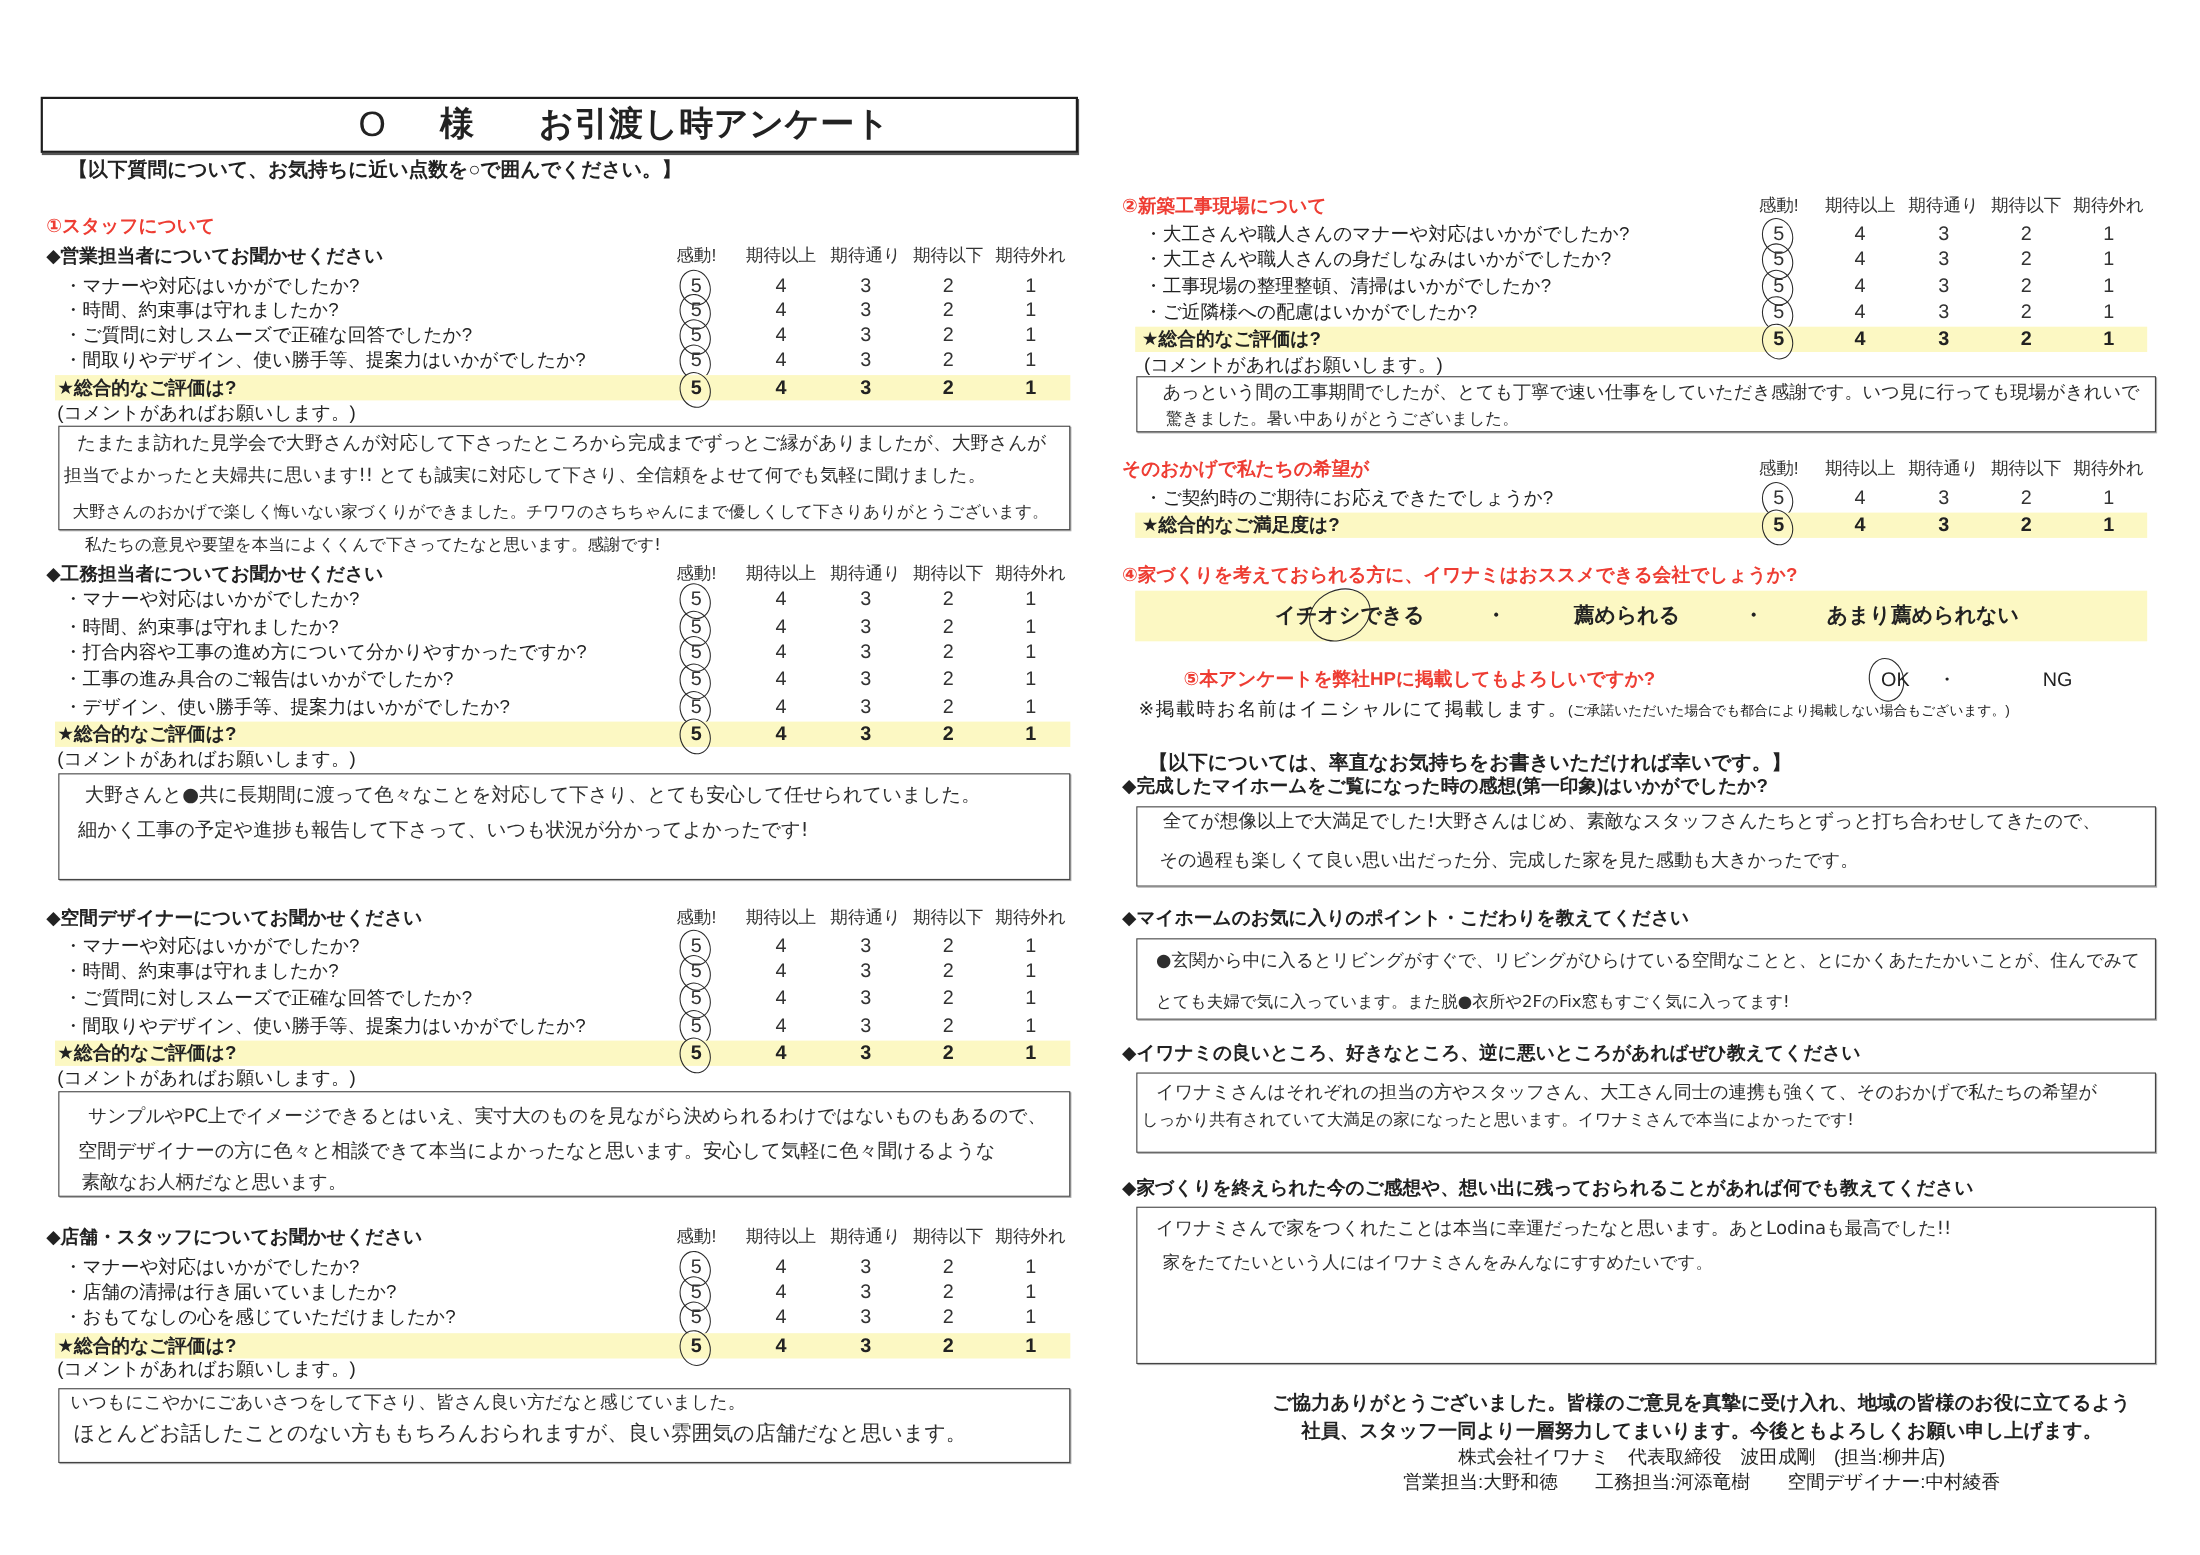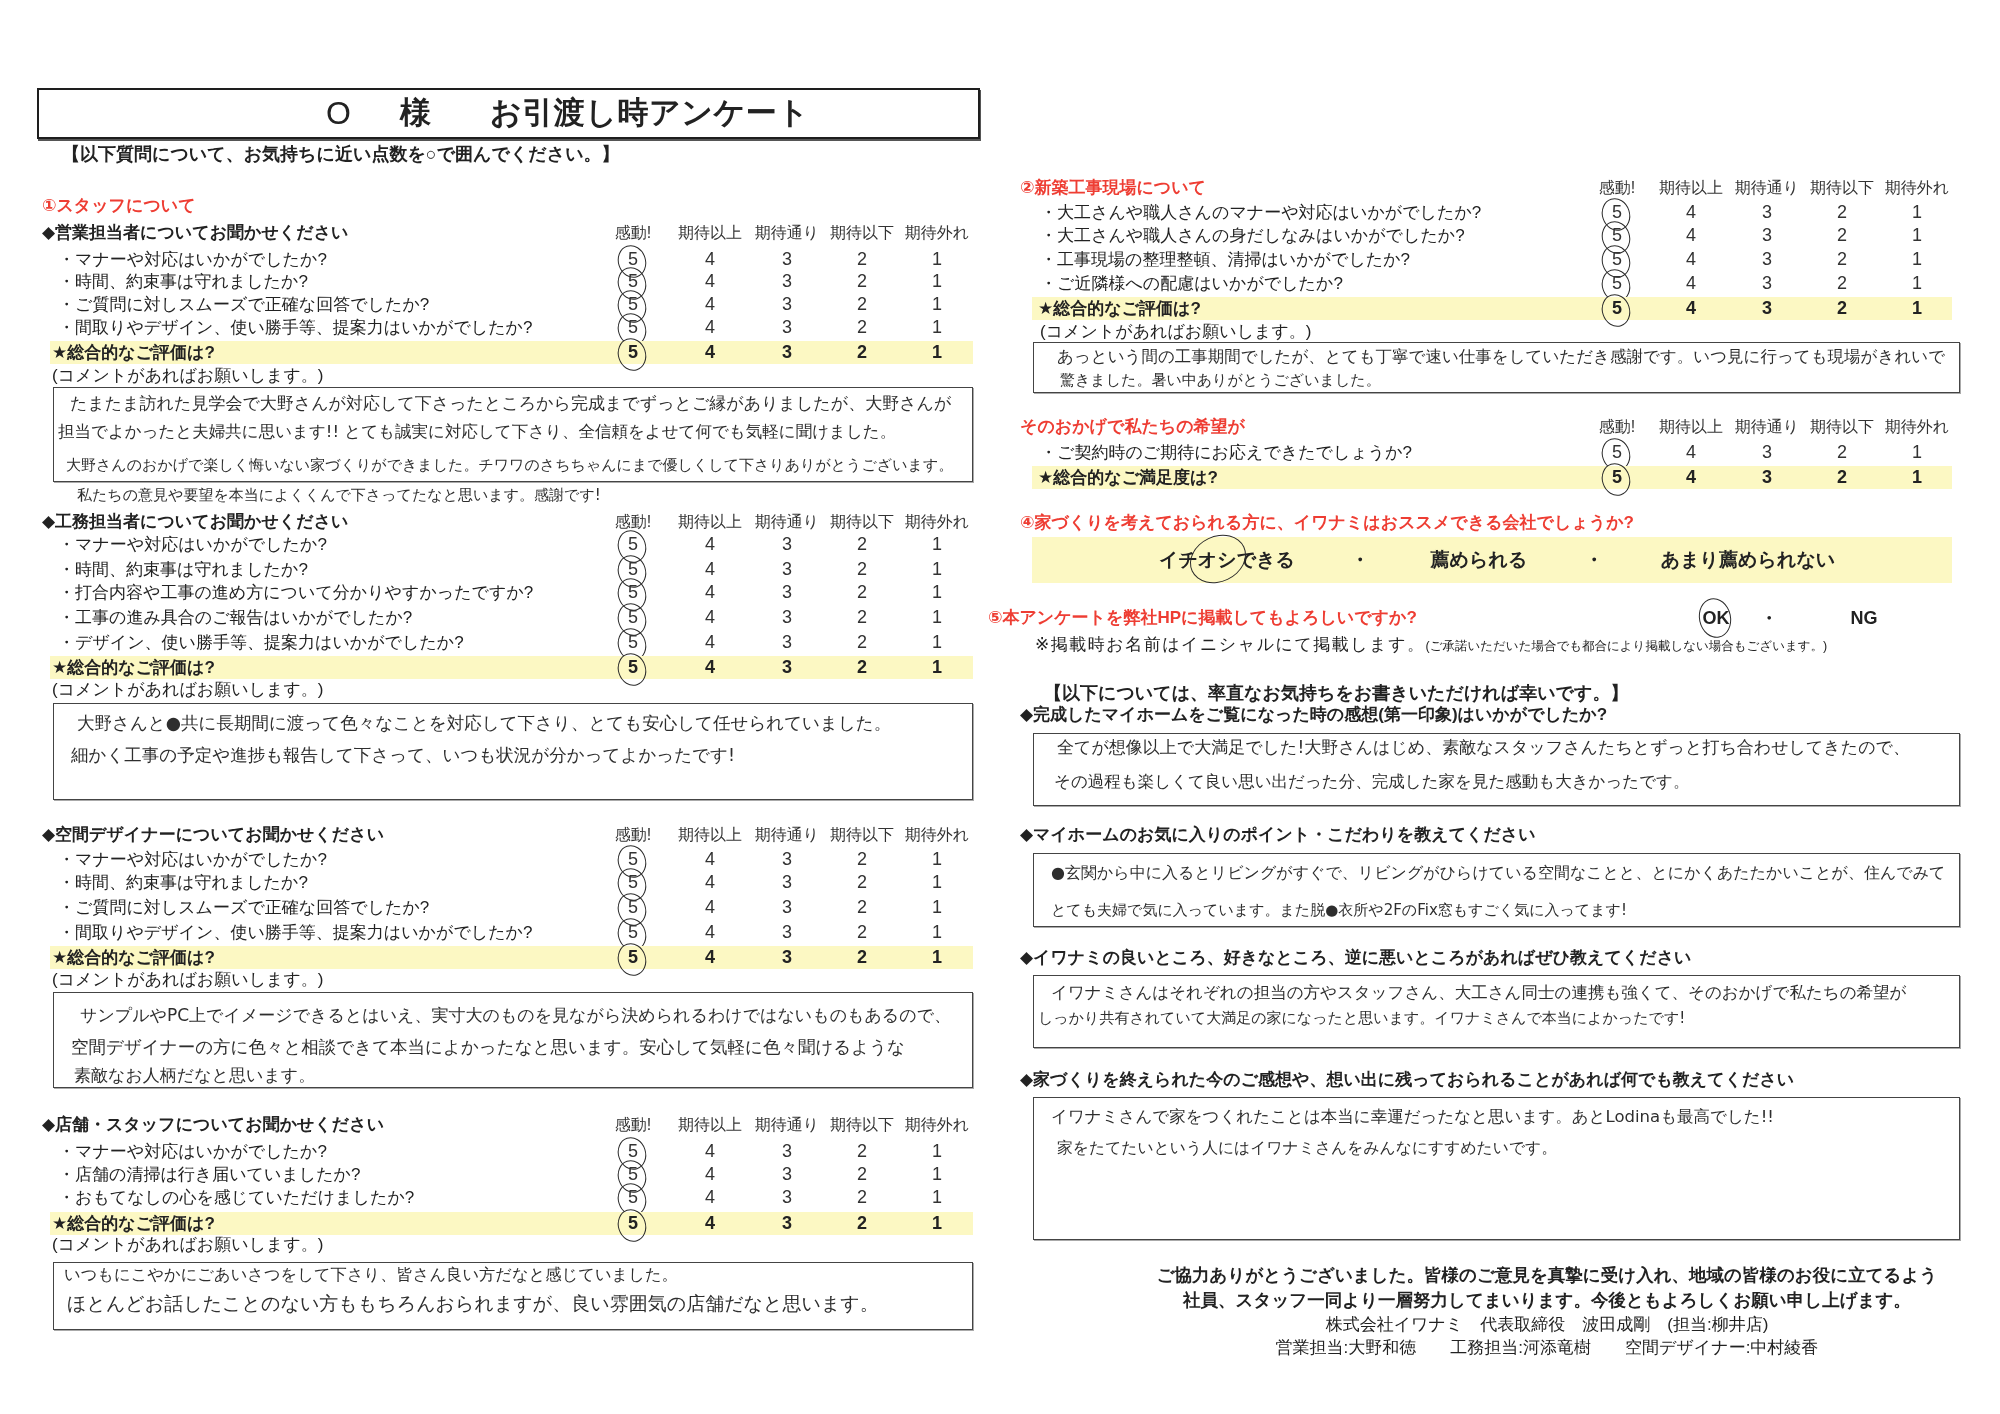--- a/index.html
+++ b/index.html
@@ -31,21 +31,21 @@
 .row.L.total .band{left:8px}
 .row.R.total .band{left:0}
 .row.total .v{font-weight:bold;color:#222}
 .circled::before{content:"";position:absolute;left:50%;top:50%;width:26px;height:31px;margin-left:-15px;margin-top:-15px;border:1.6px solid #2b2b2b;border-radius:50%;transform:rotate(-18deg)}
 .prompt{font-size:17px;line-height:23px}
 .box{position:absolute;border:1.5px solid #444;box-shadow:1px 1px 0 #aaa}
 .hw{position:absolute;white-space:nowrap;line-height:24px;color:#2e2e2e;font-family:"DejaVu Sans",sans-serif}
 .band4{position:absolute;left:1032px;top:537px;width:920px;height:46px;background:#fcf8c3}
 .opt{position:absolute;top:547px;font-size:19px;line-height:26px;font-weight:bold;text-align:center;white-space:nowrap}
 .opt.circled::before{width:56px;height:44px;margin-left:-38px;margin-top:-24px;transform:rotate(-25deg)}
-.pub{position:absolute;top:606px;font-size:18px;line-height:24px;font-weight:bold;text-align:center}
+.pub{position:absolute;top:606px;font-size:18px;line-height:24px;font-weight:normal;text-align:right}
 .pub.circled::before{width:30px;height:38px;margin-left:-17px;margin-top:-20px;transform:rotate(-12deg)}
 .fq{font-size:17px;line-height:23px;font-weight:bold}
 .foot{position:absolute;left:1054px;width:986px;text-align:center;white-space:nowrap;line-height:24px}
 </style>
 </head>
 <body>
 
 <div class="page">
 
   <div class="a title-box"></div>
@@ -356,21 +356,21 @@
     </div>
 
   <span class="a sec" style="left:1020px;top:511px">④家づくりを考えておられる方に、イワナミはおススメできる会社でしょうか?</span>
   <div class="band4"></div>
   <span class="opt circled" style="left:1127px;width:200px">イチオシできる</span>
   <span class="opt" style="left:1350px;width:20px">・</span>
   <span class="opt" style="left:1379px;width:200px">薦められる</span>
   <span class="opt" style="left:1584px;width:20px">・</span>
   <span class="opt" style="left:1648px;width:200px">あまり薦められない</span>
 
-  <span class="a sec" style="left:988px;top:606px">⑤本アンケートを弊社HPに掲載してもよろしいですか?</span>
+  <span class="a sec" style="left:1076px;top:606px">⑤本アンケートを弊社HPに掲載してもよろしいですか?</span>
   <span class="pub circled" style="left:1696px;width:40px">OK</span>
   <span class="pub" style="left:1759px;width:20px">・</span>
   <span class="pub" style="left:1844px;width:40px">NG</span>
   <div class="a" style="left:1035px;top:633px;line-height:24px">
     <span style="font-size:17px;letter-spacing:1.5px">※掲載時お名前はイニシャルにて掲載します。</span><span style="font-size:12.5px">(ご承諾いただいた場合でも都合により掲載しない場合もございます。)</span>
   </div>
 
   <span class="a" style="left:1044px;top:681px;font-size:18px;line-height:24px;font-weight:bold">【以下については、率直なお気持ちをお書きいただければ幸いです。】</span>
 
   <span class="a fq" style="left:1020px;top:703px">◆完成したマイホームをご覧になった時の感想(第一印象)はいかがでしたか?</span>

